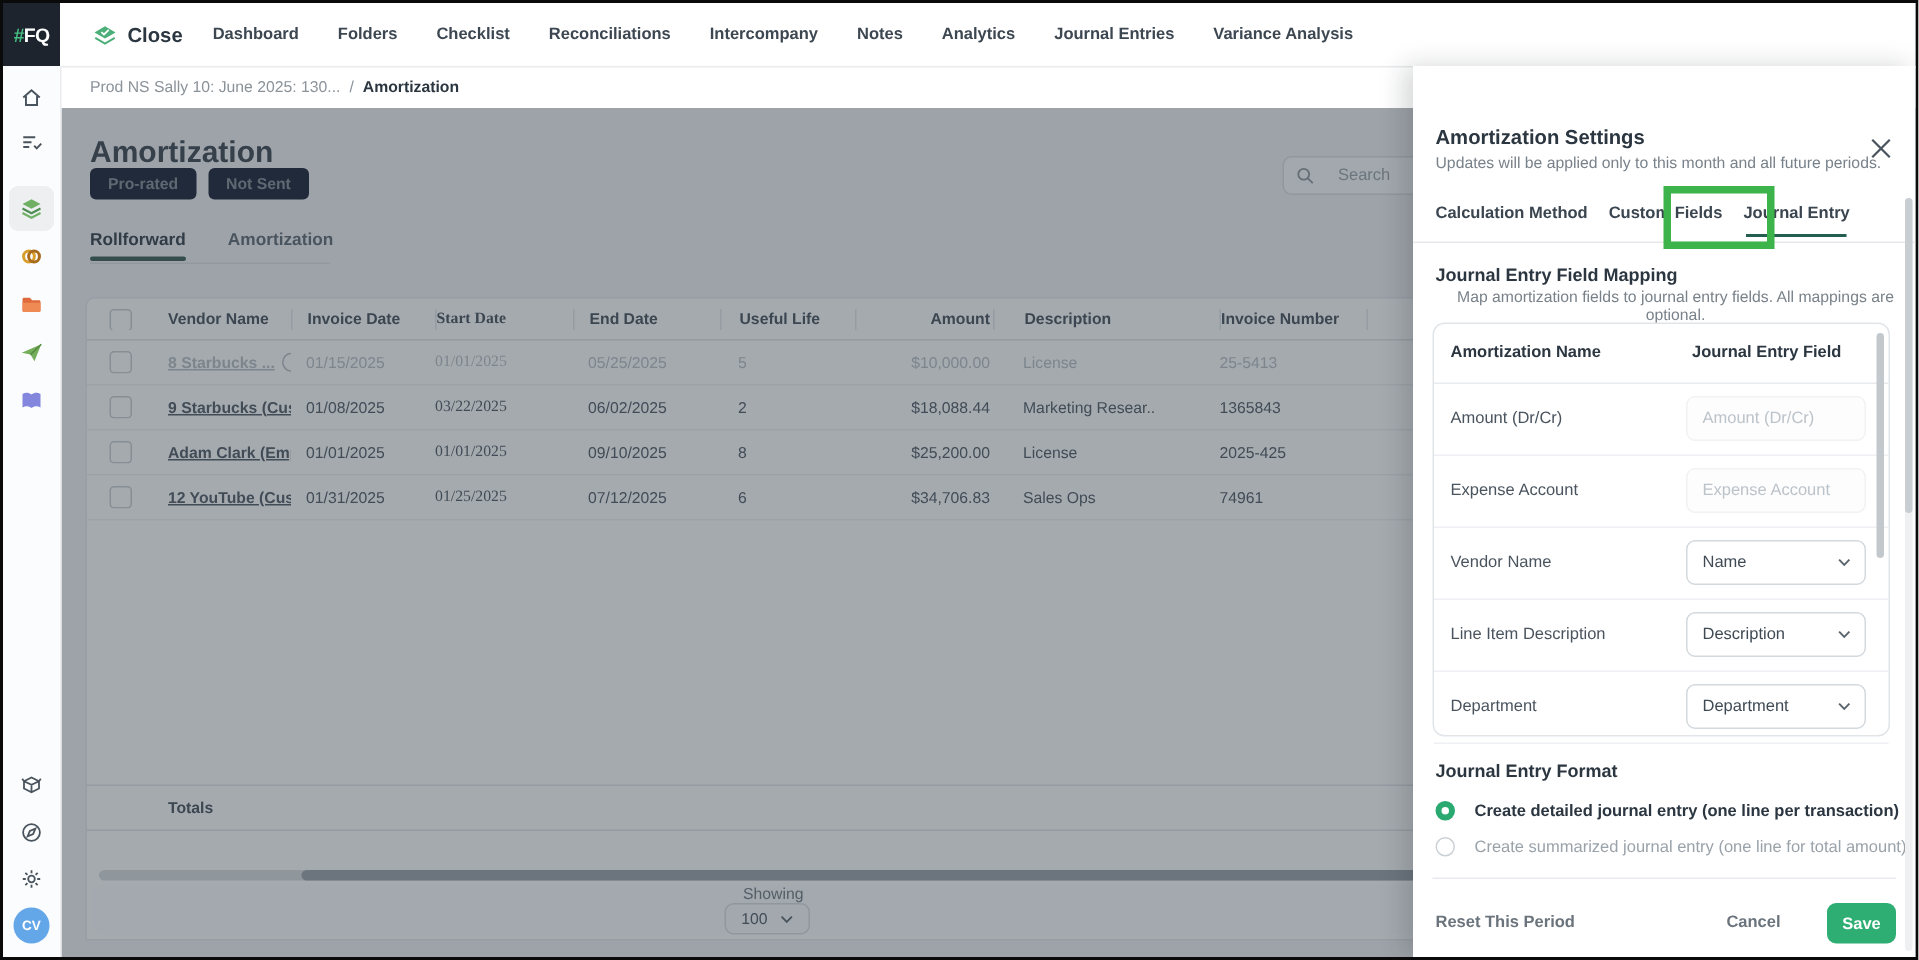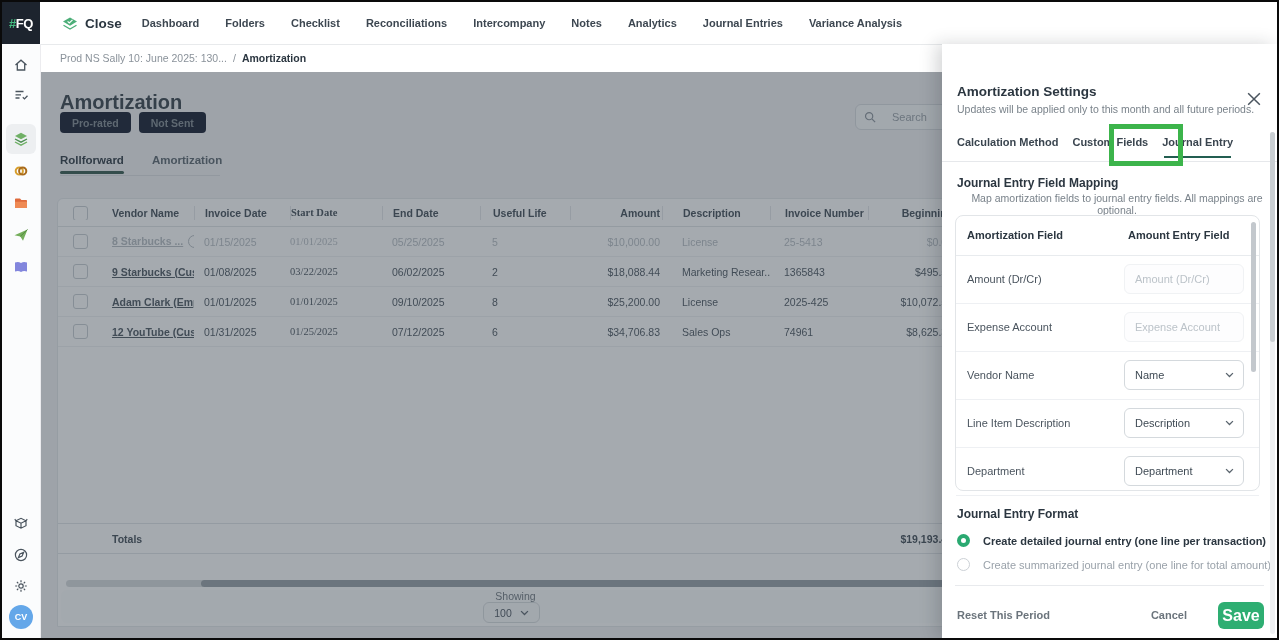--- a/index.html
+++ b/index.html
@@ -46,21 +46,21 @@
 
   
   .tcard{position:absolute;left:17px;top:126px;width:895px;height:429px;background:#fff;border:1px solid #e4e7ea;border-radius:6px 6px 0 0;box-sizing:border-box;}
   .trow{display:flex;align-items:center;height:29px;border-bottom:1px solid #eef0f3;font-size:10.5px;color:#4a545e;}
   .thead{height:27px;border-bottom:1px solid #e0e3e6;font-weight:700;color:#3f4a54;}
   .cell{box-sizing:border-box;overflow:hidden;white-space:nowrap;flex:0 0 auto;}
   .c0{width:44px;display:flex;justify-content:center;}
   .c1{width:92px;padding-left:10px;}.c2{width:96px;padding-left:10px;}.c3{width:92px;padding-left:0;font-family:Liberation Serif, serif;}
   .c4{width:98px;padding-left:10px;}.c5{width:90px;padding-left:12px;}
   .c6{width:92px;text-align:right;padding-right:2px;}
-  .c7{width:108px;padding-left:20px;}.c8{width:98px;padding-left:14px;}
+  .c7{width:108px;padding-left:20px;}.c8{width:98px;margin-left:43px;}
   .c9{width:85px;text-align:right;}
   .thead .cell{border-left:1px solid #e3e6e9;height:14px;line-height:14px;}
   .thead .c0{border-left:none;}.thead .c1{border-left:none;}
   .cb{width:13px;height:13px;border:1px solid #c6ccd1;border-radius:3px;background:#fff;cursor:pointer;}
   .vlink{text-decoration:underline;cursor:pointer;font-weight:600;}
   .muted, .muted .vlink{color:#b6bcc2;}
   .info{display:inline-flex;align-items:center;justify-content:center;width:11px;height:11px;border:1px solid #b6bcc2;border-radius:50%;
         font-size:7.5px;color:#b6bcc2;margin-left:5px;vertical-align:1px;cursor:pointer;font-style:italic;font-weight:700;}
   .totrow{position:absolute;left:0;right:0;top:324px;height:29px;border-top:1px solid #e1e4e7;border-bottom:1px solid #e1e4e7;
           display:flex;align-items:center;font-size:10.5px;font-weight:700;color:#3f4a54;}
@@ -100,21 +100,21 @@
   .radio.sel{border:4px solid #2aa971;background:#fff;}
   .radio.unsel{border:1.5px solid #ccd1d6;background:#fff;}
   .fmt-opt{position:absolute;left:15px;display:flex;align-items:center;gap:13px;}
   .fmt-opt .t1{font-size:11px;font-weight:700;color:#2b3640;}
   .fmt-opt .t2{font-size:11px;color:#9aa2aa;}
   .p-div{position:absolute;left:13px;right:13px;top:541px;height:1px;background:#e8eaed;}
   .pfoot{position:absolute;left:0;right:0;bottom:0;height:44px;}
   .reset{position:absolute;left:15px;top:15px;font-size:11px;font-weight:600;color:#6b747c;cursor:pointer;}
   .cancel{position:absolute;right:90px;top:15px;font-size:11px;font-weight:600;color:#6b747c;cursor:pointer;}
   .save{position:absolute;right:13px;top:8px;width:46px;height:27px;background:#2eae72;border-radius:6px;color:#fff;
-        font-size:16px;font-weight:700;display:flex;align-items:center;justify-content:center;cursor:pointer;border:none;}
+        font-size:11px;font-weight:700;display:flex;align-items:center;justify-content:center;cursor:pointer;border:none;}
   .pscroll{position:absolute;right:2px;top:88px;bottom:4px;width:5px;background:#eef0f2;border-radius:3px;}
   .pthumb{position:absolute;right:2px;top:88px;width:5px;height:210px;background:#c9ced2;border-radius:3px;cursor:grab;}
   svg{display:block;}
 </style>
 </head>
 <body>
 
 <div class="frame">
 
   <header class="topnav">
@@ -358,22 +358,22 @@
       <span class="ptab">Custom Fields</span>
       <span class="ptab active">Journal Entry</span>
     </div>
     <div class="hlbox"></div>
 
     <div class="abs sect-h" style="left:15px;top:132px">Journal Entry Field Mapping</div>
     <div class="abs sect-s" style="left:15px;top:148px">Map amortization fields to journal entry fields. All mappings are optional.</div>
 
     <div class="mapcard">
       <div class="maphead">
-        <span class="hl">Amortization Field</span>
-        <span class="hr">Amount Entry Field</span>
+        <span class="hl">Amortization Name</span>
+        <span class="hr">Journal Entry Field</span>
       </div>
       <div class="maprow">
         <span class="lbl">Amount (Dr/Cr)</span>
         <div class="ctl disabled">Amount (Dr/Cr)</div>
       </div>
       <div class="maprow">
         <span class="lbl">Expense Account</span>
         <div class="ctl disabled">Expense Account</div>
       </div>
       <div class="maprow">

